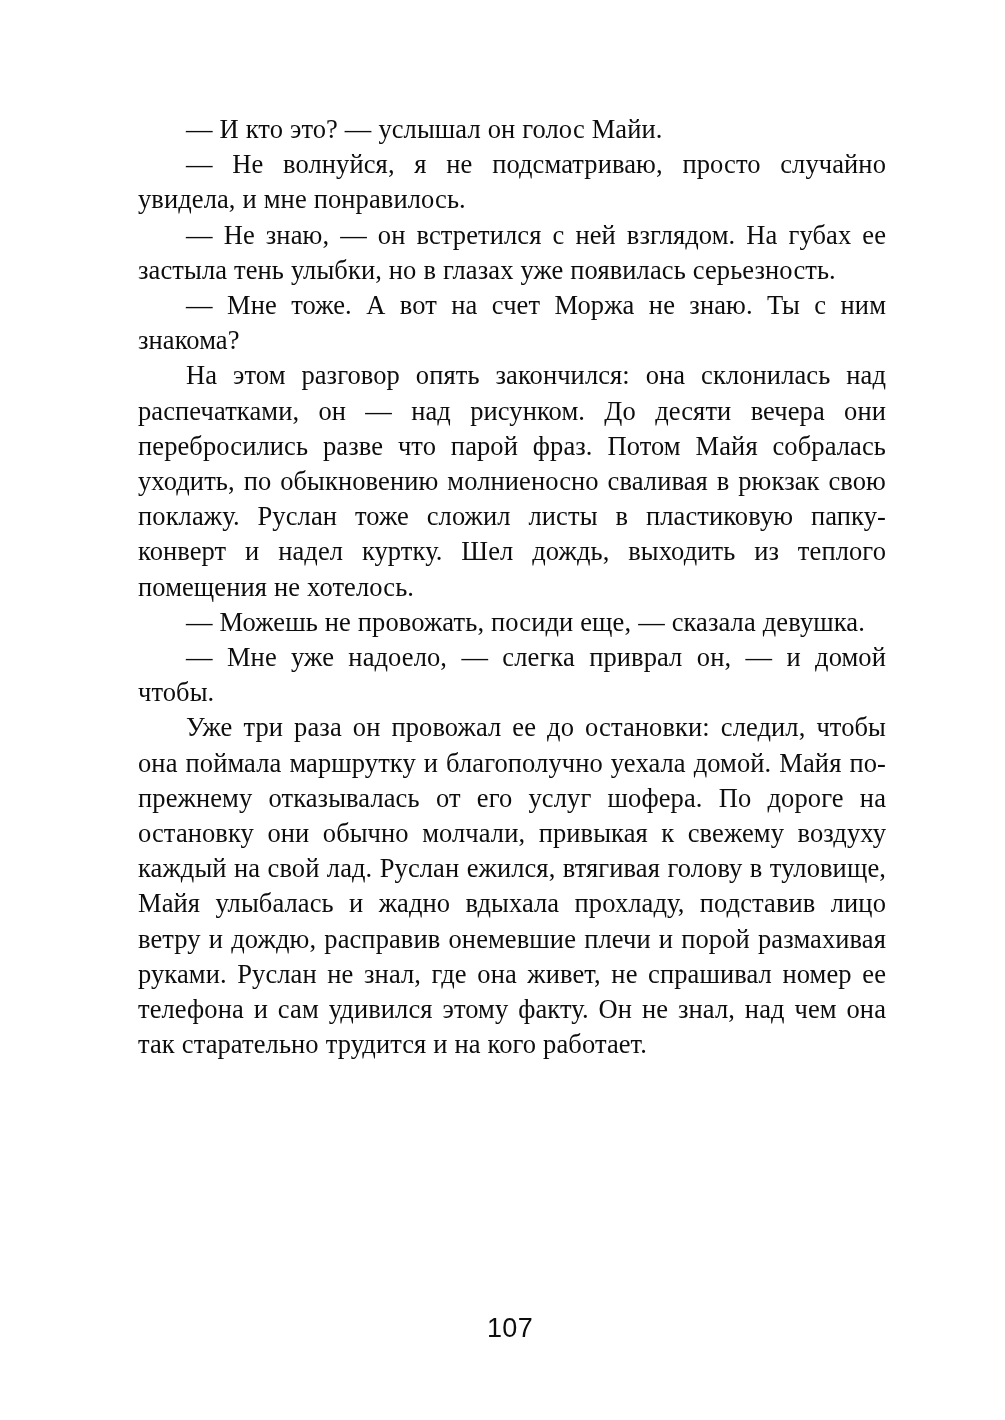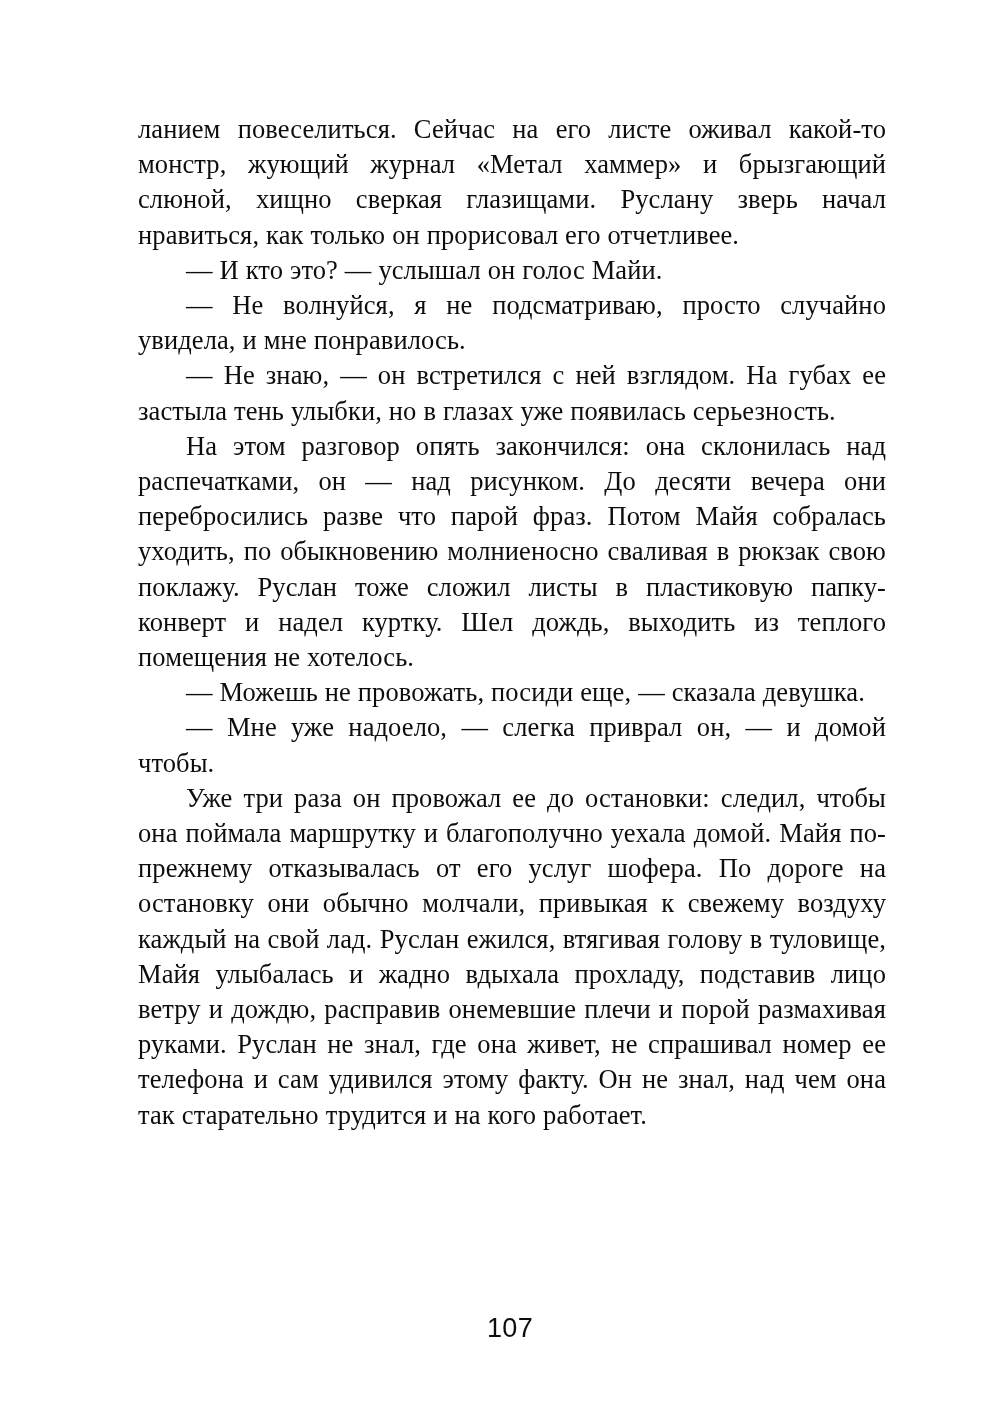--- a/index.html
+++ b/index.html
@@ -53,28 +53,28 @@
     letter-spacing: 0.4px;
   }
 </style>
 </head>
 <body>
 
 <div class="page">
 
   <div class="text-column">
 
-    <p class="para flush">ланием повеселиться. Сейчас на его листе оживал какой-то монстр, жующий журнал «Метал хаммер» и брызгающий слюной, хищно сверкая глазищами. Руслану зверь начал нравиться, как только он прорисовал его отчетливее.</p>
 
     <p class="para indent">— И кто это? — услышал он голос Майи.</p>
 
     <p class="para indent">— Не волнуйся, я не подсматриваю, просто случайно увидела, и мне понравилось.</p>
 
     <p class="para indent">— Не знаю, — он встретился с ней взглядом. На губах ее застыла тень улыбки, но в глазах уже появилась серьезность.</p>
 
+    <p class="para indent">— Мне тоже. А вот на счет Моржа не знаю. Ты с ним знакома?</p>
 
 
     <p class="para indent">На этом разговор опять закончился: она склонилась над распечатками, он — над рисунком. До десяти вечера они перебросились разве что парой фраз. Потом Майя собралась уходить, по обыкновению молниеносно сваливая в рюкзак свою поклажу. Руслан тоже сложил листы в пластиковую папку-конверт и надел куртку. Шел дождь, выходить из теплого помещения не хотелось.</p>
 
     <p class="para indent">— Можешь не провожать, посиди еще, — сказала девушка.</p>
 
     <p class="para indent">— Мне уже надоело, — слегка приврал он, — и домой чтобы.</p>
 
     <p class="para indent">Уже три раза он провожал ее до остановки: следил, чтобы она поймала маршрутку и благополучно уехала домой. Майя по-прежнему отказывалась от его услуг шофера. По дороге на остановку они обычно молчали, привыкая к свежему воздуху каждый на свой лад. Руслан ежился, втягивая голову в туловище, Майя улыбалась и жадно вдыхала прохладу, подставив лицо ветру и дождю, расправив онемевшие плечи и порой размахивая руками. Руслан не знал, где она живет, не спрашивал номер ее телефона и сам удивился этому факту. Он не знал, над чем она так старательно трудится и на кого работает.</p>
 

